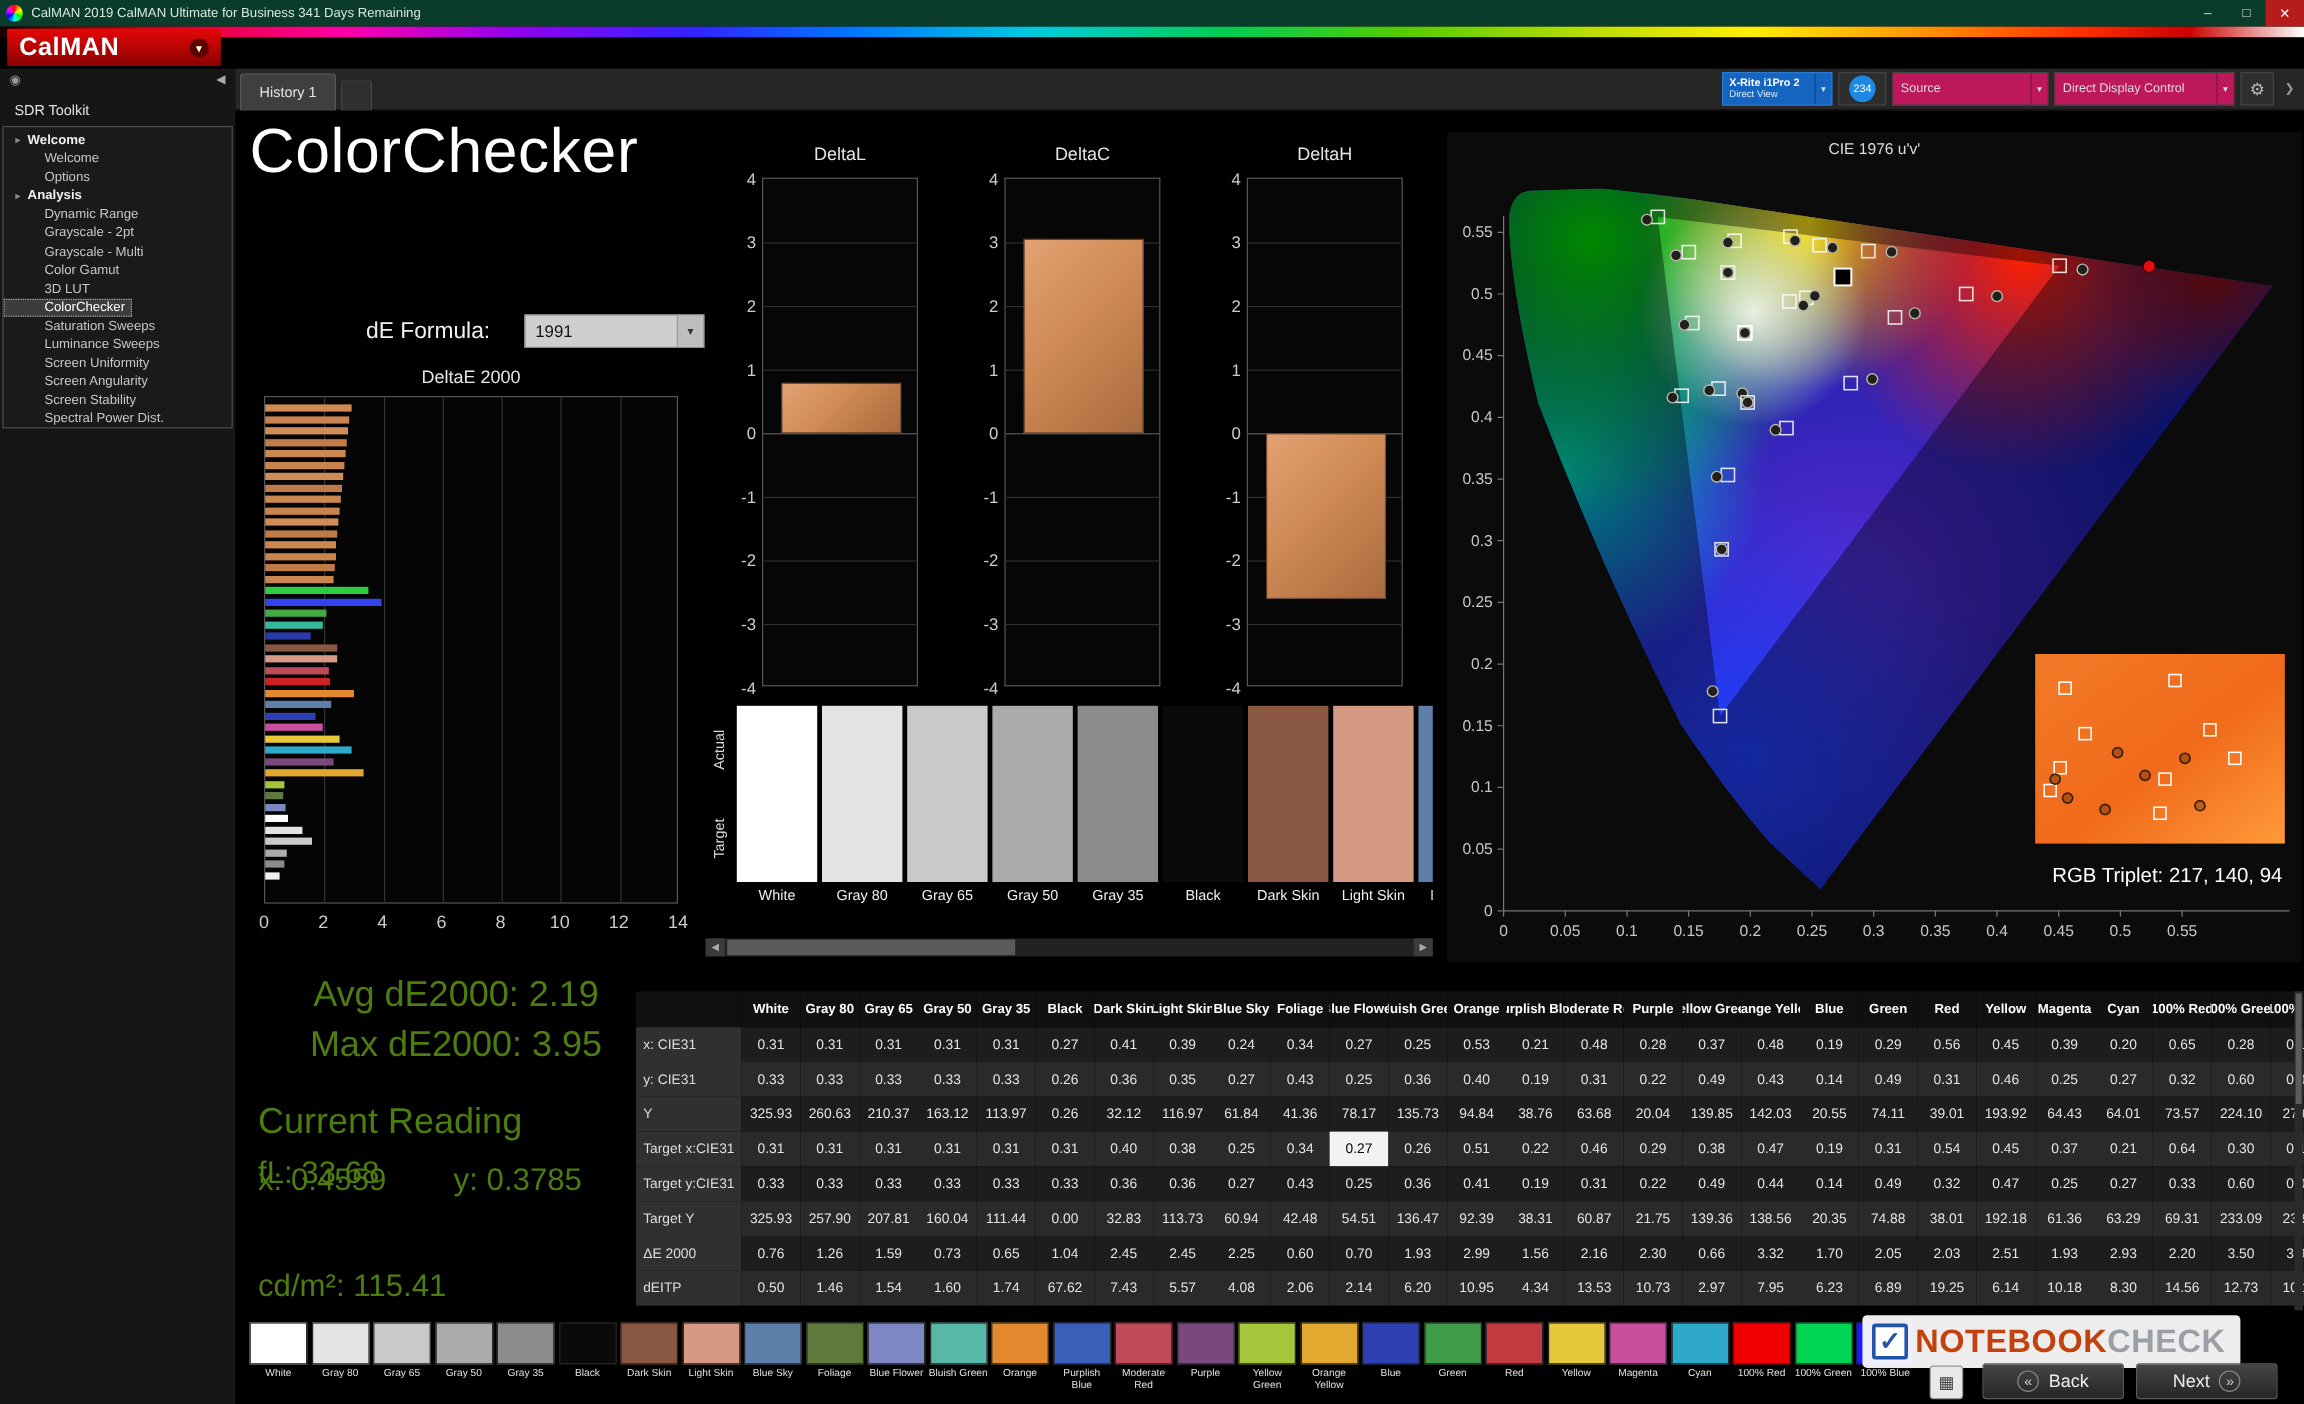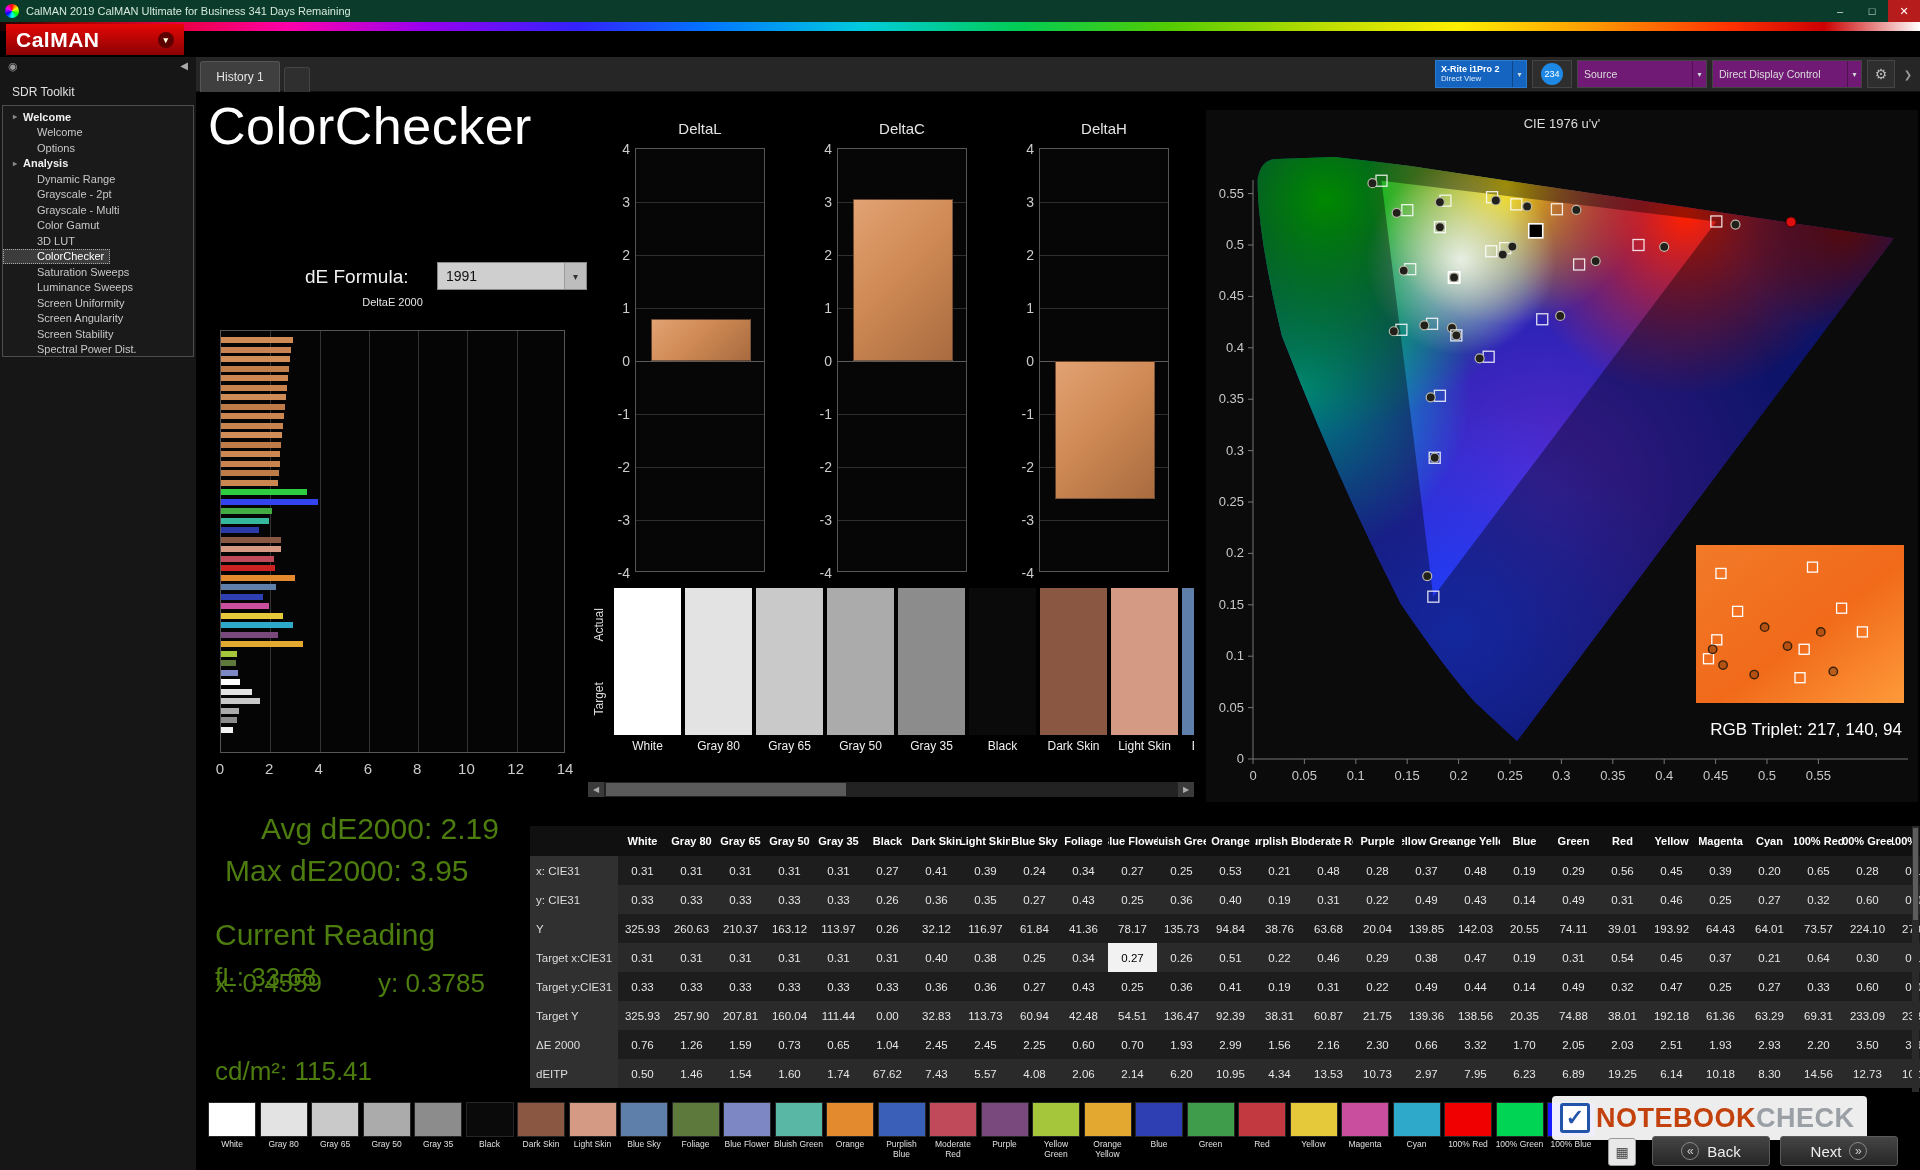--- a/index.html
+++ b/index.html
@@ -26,21 +26,21 @@
 .tab{position:absolute;left:4px;top:4px;width:80px;height:31px;background:#3f3f3f;border:1px solid #555;border-bottom:none;border-radius:3px 3px 0 0;display:flex;align-items:center;justify-content:center;font-size:12px;color:#e6e6e6}
 .tab-stub{position:absolute;left:88px;top:10px;width:26px;height:25px;background:#2f2f2f;border:1px solid #444;border-bottom:none;border-radius:3px 3px 0 0}
 .tb-right{position:absolute;right:4px;top:3px;display:flex;gap:5px;align-items:center}
 .meter-box{width:92px;height:28px;background:#1565c0;border:1px solid #2a7ad0;display:flex;align-items:center}
 .meter-txt{flex:1;padding-left:5px;line-height:1.1}
 .meter-l1{font-size:9px;font-weight:bold;color:#fff}
 .meter-l2{font-size:8px;color:#dce9f8}
 .dd-caret{width:14px;height:100%;display:flex;align-items:center;justify-content:center;font-size:8px;color:#cdd;border-left:1px solid rgba(0,0,0,.3)}
 .badge-box{width:40px;height:28px;background:#2e2e2e;border:1px solid #444;display:flex;align-items:center;justify-content:center}
 .badge{width:22px;height:22px;border-radius:50%;background:#1e88e5;color:#fff;font-size:9px;display:flex;align-items:center;justify-content:center}
-.dd-box{height:28px;background:#701a75;border:1px solid #444;display:flex;align-items:center}
+.dd-box{height:28px;background:#be185d;border:1px solid #444;display:flex;align-items:center}
 .dd-label{padding:0 6px;font-size:10.5px;color:#ddd;white-space:nowrap}
 .sq-btn{width:28px;height:28px;background:#2e2e2e;border:1px solid #444;display:flex;align-items:center;justify-content:center;font-size:14px;color:#bbb}
 .chev-btn{width:16px;height:28px;display:flex;align-items:center;justify-content:center;color:#999;font-size:10px}
 
 
 .sidebar{position:absolute;top:57px;left:0;width:196px;bottom:0;background:#161616;z-index:6}
 .sb-toprow{position:relative;height:24px}
 .sb-gear{position:absolute;left:8px;top:3px;font-size:11px;color:#999}
 .sb-collapse{position:absolute;right:8px;top:3px;font-size:10px;color:#aaa}
 .sb-title{padding:4px 0 4px 12px;font-size:12px;color:#e0e0e0}
@@ -52,21 +52,21 @@
 .trow2.sel{background:#3c3c3c;color:#fff;outline:1px dotted #aaa;outline-offset:-1px;width:max-content;padding-right:6px}
 
 
 .page-title{position:absolute;left:208px;top:96px;font-size:52px;font-weight:300;color:#fff;letter-spacing:.5px}
 .desc{position:absolute;left:225px;top:178px;width:390px;text-align:center;font-size:17px;color:#e8e8e8;line-height:1.55}
 .formula-label{position:absolute;left:305px;top:266px;font-size:19px;color:#f0f0f0}
 .formula-dd{position:absolute;left:437px;top:262px;width:150px;height:28px;background:#cfcfcf;border:1px solid #888;color:#111;font-size:14px;display:flex;align-items:center;padding-left:8px}
 .formula-dd .dd2{margin-left:auto;width:22px;height:100%;display:flex;align-items:center;justify-content:center;color:#333;font-size:10px;border-left:1px solid #9a9a9a;background:#bdbdbd}
 
 
-.dechart-title{position:absolute;left:220px;top:296px;width:345px;text-align:center;font-size:11px;color:#e5e5e5}
+.dechart-title{position:absolute;left:220px;top:306px;width:345px;text-align:center;font-size:15px;color:#e5e5e5}
 .deplot{position:absolute;left:220px;top:330px;width:345px;height:423px;border:1px solid #555;background:#050505}
 .degrid-line{position:absolute;top:0;bottom:0;width:1px;background:#333}
 .debar{position:absolute;left:0;height:6.2px}
 .dexticks{position:absolute;left:220px;top:760px;width:360px;height:20px}
 .dextick{position:absolute;width:30px;margin-left:-15px;text-align:center;font-size:15px;color:#ccc}
 
 
 .dchart-title{position:absolute;top:120px;width:130px;text-align:center;font-size:15px;color:#e5e5e5}
 .dplot{position:absolute;top:148px;width:130px;height:424px;border:1px solid #555;background:#060606}
 .dgrid{position:absolute;left:0;right:0;height:1px;background:#2e2e2e}
@@ -87,21 +87,21 @@
 .hs-right{margin-left:auto}
 
 
 .cie-panel{position:absolute;left:1206px;top:110px;width:712px;height:692px;background:#0b0b0b}
 .cie-title{position:absolute;top:6px;width:100%;text-align:center;font-size:13px;color:#ddd;z-index:3}
 .rgb-text{position:absolute;right:16px;top:610px;font-size:17px;color:#fff;z-index:3}
 
 
 .stat{position:absolute;color:#4d7c0f}
 .s-avg{left:225px;top:812px;width:310px;text-align:center;font-size:30px}
-.s-max{left:225px;top:854px;width:310px;text-align:left;font-size:30px}
+.s-max{left:225px;top:854px;width:310px;text-align:center;font-size:30px}
 .s-cur{left:215px;top:918px;font-size:30px}
 .s-x{left:215px;top:968px;font-size:26px}
 .s-y{left:378px;top:968px;font-size:26px}
 .s-fl{left:215px;top:962px;font-size:26px}
 .s-cd{left:215px;top:1056px;font-size:26px}
 
 
 .detable{position:absolute;left:530px;top:826px;width:1390px;height:266px;overflow:hidden;font-size:11.5px}
 .trow{display:flex;height:29px}
 .trow.thead{height:30px}

